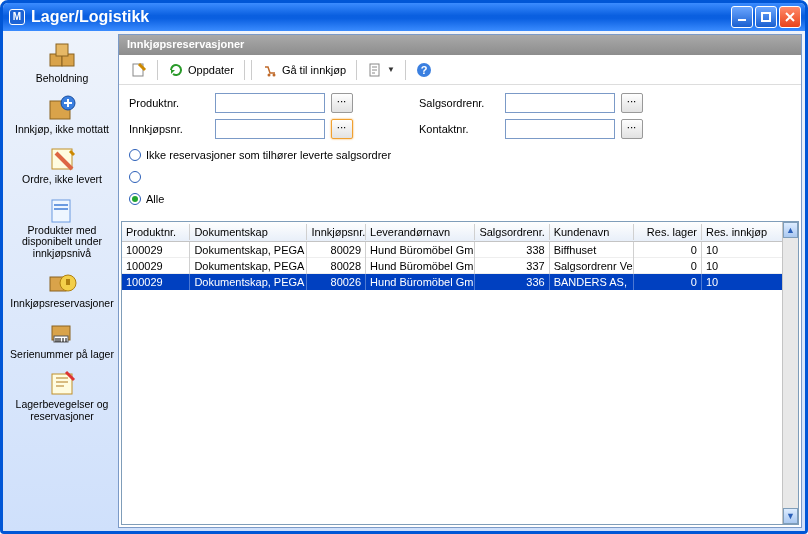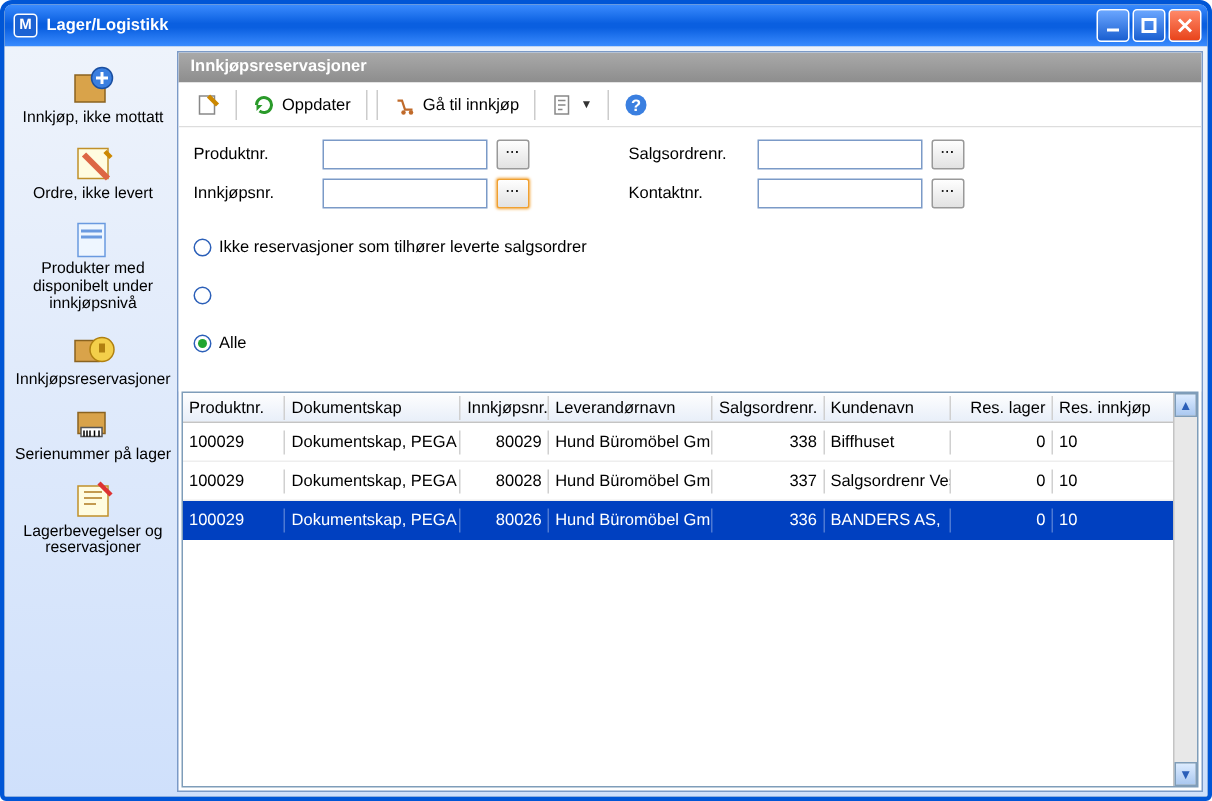--- a/index.html
+++ b/index.html
@@ -32,21 +32,21 @@
   .titlebar .app-icon {
     width: 16px; height: 16px;
     background: #1c63d4;
     border: 1px solid #fff;
     border-radius: 3px;
     margin-right: 6px;
     text-align: center;
     line-height: 14px;
     font-size: 10px;
   }
-  .titlebar .title { flex: 1; font-size: 11px; }
+  .titlebar .title { flex: 1; font-size: 16px; }
   .win-btns { display: flex; gap: 2px; }
   .win-btn {
     width: 22px; height: 22px;
     border: 1px solid #fff;
     border-radius: 3px;
     display: flex; align-items: center; justify-content: center;
     font-weight: bold;
     color: #fff;
   }
   .win-btn.min, .win-btn.max { background: linear-gradient(#6aa6ff,#1a5fd0); }
@@ -137,21 +137,21 @@
     border-radius: 2px;
     text-align: center;
     line-height: 16px;
     cursor: pointer;
     font-weight: bold;
     font-size: 8px;
     letter-spacing: 0.5px;
   }
   .lookup-btn.hot { border-color:#f0a030; box-shadow: 0 0 2px #f0a030; }
   .filter-col2 { margin-left: 60px; }
-  .radio-row { display:flex; align-items:center; gap:5px; margin: 20px 0; font-size:11px; }
+  .radio-row { display:flex; align-items:center; gap:5px; margin: 10px 0; font-size:11px; }
   .radio {
     width:12px; height:12px; border:1px solid #2b5fb8; border-radius:50%;
     display:inline-flex; align-items:center; justify-content:center;
   }
   .radio.checked::after {
     content:""; width:6px; height:6px; background:#21a531; border-radius:50%;
   }
 
   .grid {
     flex: 1;
@@ -180,21 +180,21 @@
     align-items: center;
   }
   .gh, .gc {
     border-right: 1px solid #d0d0d0;
     padding: 2px 4px;
     overflow: hidden;
     white-space: nowrap;
   }
   .gh:last-child, .gc:last-child { border-right: none; }
   .grid-body { flex: 1; overflow: hidden; }
-  .grid-row { height: 26px; border-bottom: 1px solid #eee; align-items:center;}
+  .grid-row { height: 16px; border-bottom: 1px solid #eee; align-items:center;}
   .grid-row.selected { background: #0040c0; color:#fff; border-bottom-color:#0040c0;}
   .grid-row.selected .gc { border-right-color: rgba(255,255,255,0.3); }
   .num { text-align: right; }
   .col-prodnr { width: 70px; }
   .col-prodnavn { width: 120px; }
   .col-innkjop { width: 60px; text-align:right;}
   .col-lev { width: 112px; }
   .col-salg { width: 76px; text-align:right;}
   .col-kunde { width: 86px; }
   .col-reslager { width: 70px; text-align:right;}
@@ -238,20 +238,30 @@
       <div class="win-btn close">
         <svg viewBox="0 0 12 12">
             <path d="M2 2 L10 10 M10 2 L2 10" stroke="#fff" stroke-width="2"></path>
           </svg>
       </div>
     </div>
   </div>
 
   <div class="body">
     <div class="sidebar">
+      <div class="side-item">
+        <span class="icon">
+          <svg viewBox="0 0 36 30">
+              <rect x="6" y="12" width="12" height="12" fill="#d9a34a" stroke="#8a6320"></rect>
+              <rect x="18" y="12" width="12" height="12" fill="#d9a34a" stroke="#8a6320"></rect>
+              <rect x="12" y="2" width="12" height="12" fill="#e6b866" stroke="#8a6320"></rect>
+            </svg>
+        </span>
+        <span>Beholdning</span>
+      </div>
       <div class="side-item">
         <span class="icon">
           <svg viewBox="0 0 36 30">
               <rect x="6" y="8" width="20" height="18" fill="#d9a34a" stroke="#8a6320"></rect>
               <circle cx="24" cy="10" r="7" fill="#3a7fe0" stroke="#1a4fa0"></circle>
               <path d="M20 10 L28 10 M24 6 L24 14" stroke="#fff" stroke-width="2"></path>
             </svg>
         </span>
         <span>Innkjøp, ikke mottatt</span>
       </div>

